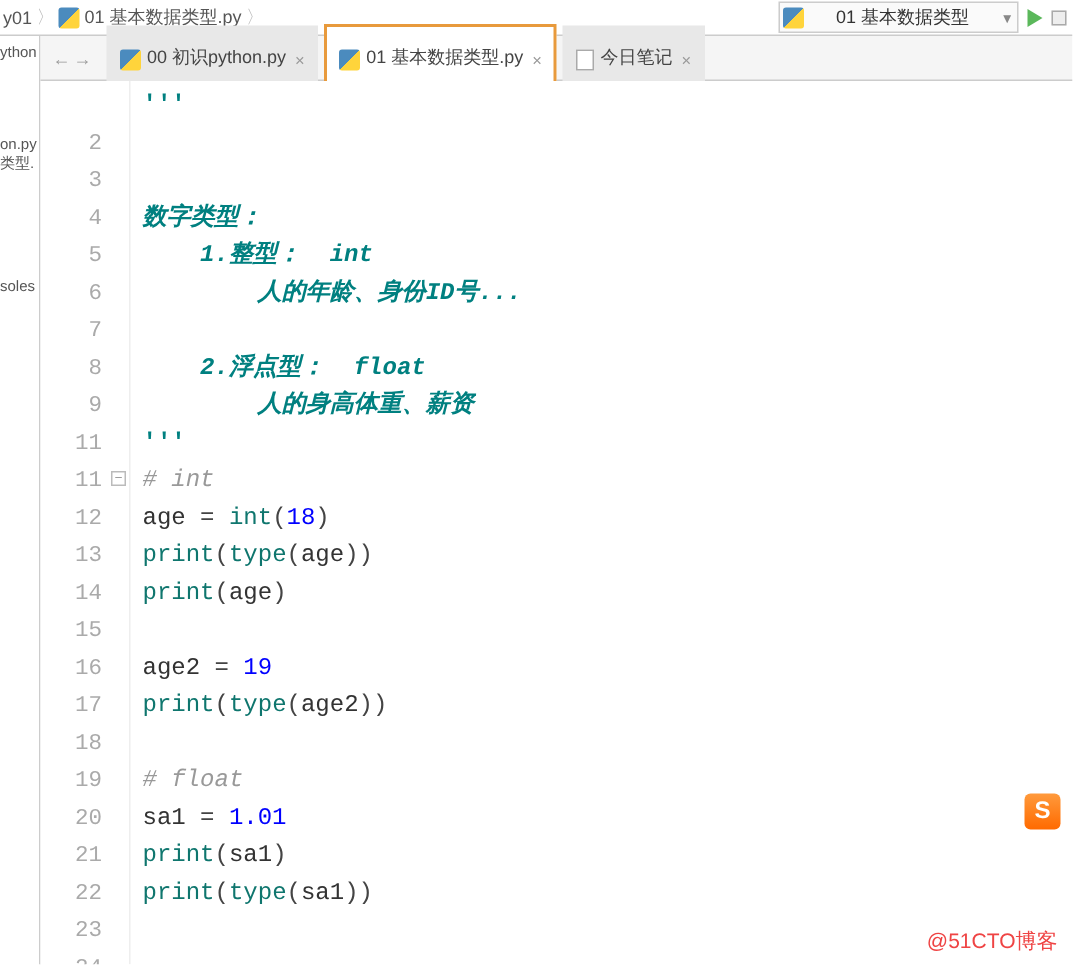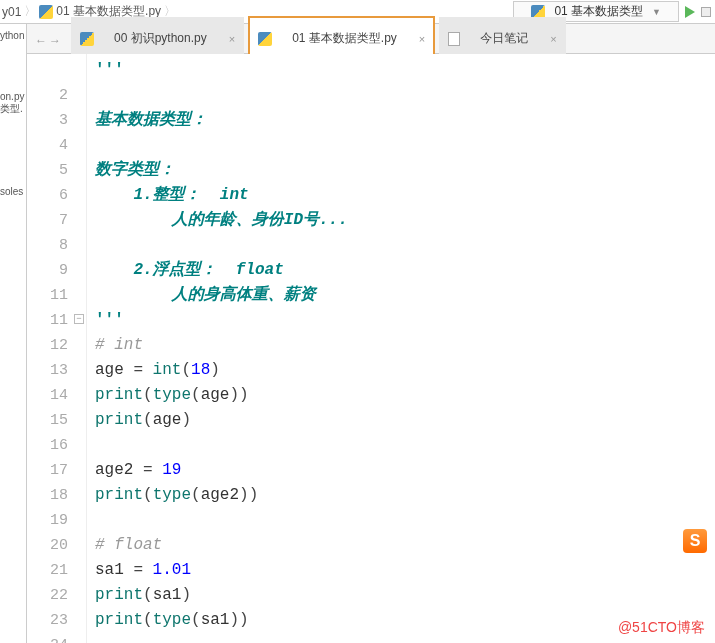--- a/index.html
+++ b/index.html
@@ -2,28 +2,28 @@
 <html><head>
 <meta charset="utf-8">
 <style>
 * { margin: 0; padding: 0; box-sizing: border-box; }
 body { font-family: "Microsoft YaHei", Arial, sans-serif; font-size: 13px; background: #fff; color: #333; overflow: hidden; width: 715px; height: 643px; position: relative; }
 .top-bar { display: flex; align-items: center; height: 24px; border-bottom: 1px solid #ccc; background: #fff; }
 .breadcrumb { display: flex; align-items: center; flex: 1; padding-left: 2px; font-size: 12px; color: #555; }
 .bc-sep { color: #bbb; margin: 0 3px; font-size: 12px; }
 .bc-item { display: flex; align-items: center; gap: 3px; }
 .top-right { display: flex; align-items: center; gap: 6px; padding-right: 4px; }
-.run-config { display: flex; align-items: center; gap: 9px; border: 1px solid #ccc; padding: 1px 17px; font-size: 12px; background: #fafafa; }
+.run-config { display: flex; align-items: center; gap: 21px; border: 1px solid #ccc; padding: 1px 2px; font-size: 12px; background: #fafafa; }
 .run-btn { width: 0; height: 0; border-left: 10px solid #5bb85b; border-top: 6px solid transparent; border-bottom: 6px solid transparent; }
 .main-row { display: flex; height: calc(100% - 24px); }
 .left-strip { width: 27px; border-right: 1px solid #ccc; display: flex; flex-direction: column; font-size: 10px; color: #555; padding-top: 6px; }
 .center { flex: 1; display: flex; flex-direction: column; }
 .tabs-row { display: flex; align-items: center; height: 30px; border-bottom: 1px solid #ccc; background: #f5f5f5; padding-left: 8px; gap: 4px; }
 .nav-arrows { display: flex; gap: 2px; color: #999; font-size: 12px; margin-right: 6px; }
-.tab { display: flex; align-items: center; gap: 20px; padding: 12px 8px; background: #e8e8e8; font-size: 12px; color: #444; border: 1px solid transparent; }
+.tab { display: flex; align-items: flex-end; gap: 4px; padding: 12px 8px; background: #e8e8e8; font-size: 12px; color: #444; border: 1px solid transparent; }
 .tab.active { background: #fff; border: 2px solid #e89a3c; }
 .tab .close-x { color: #999; font-size: 11px; margin-left: 2px; }
 .py-icon { display: inline-block; width: 14px; height: 14px; background: linear-gradient(135deg, #4b8bbe 50%, #ffd43b 50%); border-radius: 2px; }
 .note-icon { display: inline-block; width: 12px; height: 14px; background: #fff; border: 1px solid #aaa; position: relative; }
 .editor { flex: 1; display: flex; background: #fff; overflow: hidden; }
 .gutter { width: 60px; text-align: right; color: #aaa; font-family: "Courier New", monospace; font-size: 15px; padding-top: 4px; border-right: 1px solid #eee; }
 .gutter div { height: 25px; line-height: 25px; padding-right: 18px; position: relative; }
 .fold-mark { position: absolute; right: 2px; top: 6px; width: 10px; height: 10px; border: 1px solid #bbb; font-size: 9px; line-height: 8px; text-align: center; color: #999; }
 .code { flex: 1; font-family: "Courier New", monospace; font-size: 16px; padding-top: 4px; padding-left: 8px; }
 .code div { height: 25px; line-height: 25px; white-space: pre; }
@@ -122,21 +122,20 @@
         <div>19</div>
         <div>20</div>
         <div>21</div>
         <div>22</div>
         <div>23</div>
         <div>24</div>
       </div>
       <div class="code">
         <div><span class="doc-green">'''</span></div>
         <div></div>
-        <div><span class="doc-green-i">基本数据类型：</span></div>
         <div></div>
         <div><span class="doc-green-i">数字类型：</span></div>
         <div><span class="doc-green-i">    1.整型：  int</span></div>
         <div><span class="doc-green-i">        人的年龄、身份ID号...</span></div>
         <div></div>
         <div><span class="doc-green-i">    2.浮点型：  float</span></div>
         <div><span class="doc-green-i">        人的身高体重、薪资</span></div>
         <div><span class="doc-green">'''</span></div>
         <div><span class="comment-gray"># int</span></div>
         <div><span>age </span><span class="punct">= </span><span class="builtin">int</span><span class="paren">(</span><span class="num-blue">18</span><span class="paren">)</span></div>

